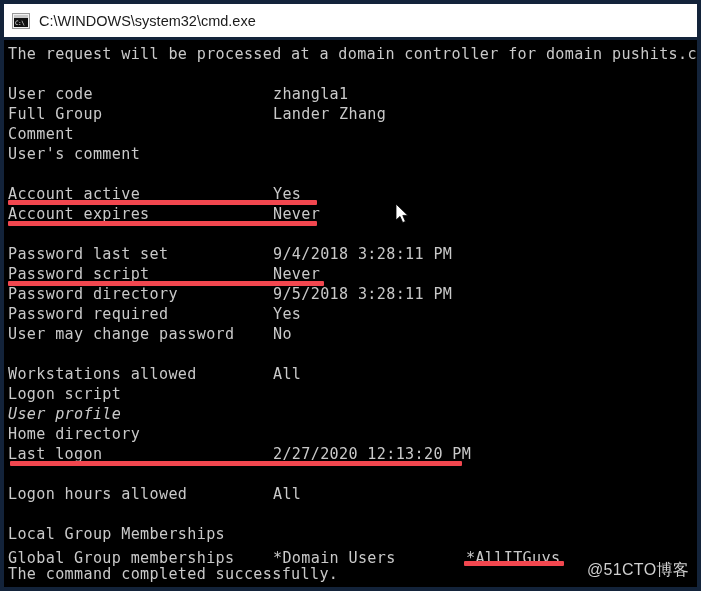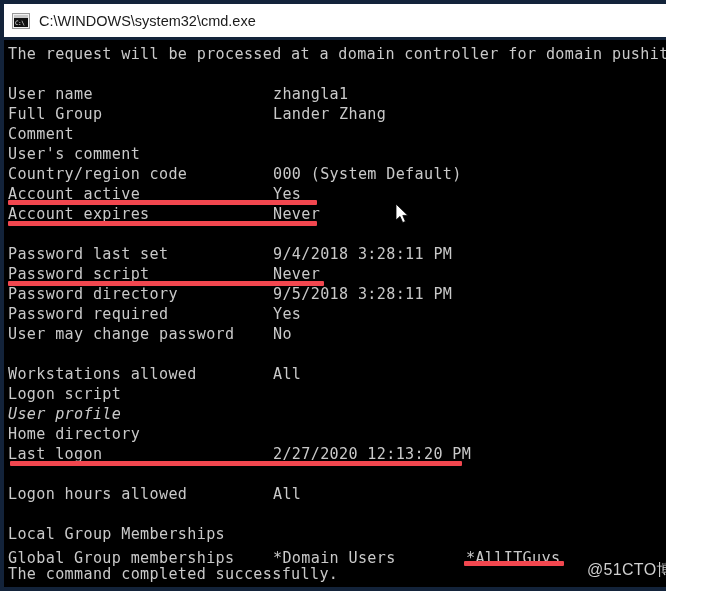--- a/index.html
+++ b/index.html
@@ -5,25 +5,24 @@
   html, body {
     margin: 0;
     padding: 0;
     background: #ffffff;
   }
   body {
     font-family: "DejaVu Sans Mono", monospace;
   }
   #app {
     position: relative;
-    width: 638px;
+    width: 701px;
     height: 591px;
     overflow: hidden;
     background: #000000;
-    padding-left: 28px;
   }
   
   .window-frame {
     position: absolute;
     left: 0; top: 0;
     width: 701px;
     height: 591px;
     background: #13233a;
     box-sizing: border-box;
   }
@@ -153,25 +152,24 @@
     <div class="titlebar-icon">
       <div class="icon-top"></div>
       <div class="icon-body">C:\</div>
     </div>
     <div class="titlebar-title">C:\WINDOWS\system32\cmd.exe</div>
   </div>
 
   <div class="console">
     <div class="console-inner" id="console-inner">
         <div class="line" style="top: 4px;"><span>The request will be processed at a domain controller for domain pushits.com.</span></div>
-        <div class="line" style="top: 44px;"><span class="lab">User name</span><span class="val">zhangla1</span></div>
+        <div class="line" style="top: 44px;"><span class="lab">User code</span><span class="val">zhangla1</span></div>
         <div class="line" style="top: 64px;"><span class="lab">Full Group</span><span class="val">Lander Zhang</span></div>
         <div class="line" style="top: 84px;"><span class="lab">Comment</span></div>
         <div class="line" style="top: 104px;"><span class="lab">User's comment</span></div>
-        <div class="line" style="top: 124px;"><span class="lab">Country/region code</span><span class="val">000 (System Default)</span></div>
         <div class="line" style="top: 144px;"><span class="lab">Account active</span><span class="val">Yes</span></div>
         <div class="line" style="top: 164px;"><span class="lab">Account expires</span><span class="val">Never</span></div>
         <div class="line" style="top: 204px;"><span class="lab">Password last set</span><span class="val">9/4/2018 3:28:11 PM</span></div>
         <div class="line" style="top: 224px;"><span class="lab">Password script</span><span class="val">Never</span></div>
         <div class="line" style="top: 244px;"><span class="lab">Password directory</span><span class="val">9/5/2018 3:28:11 PM</span></div>
         <div class="line" style="top: 264px;"><span class="lab">Password required</span><span class="val">Yes</span></div>
         <div class="line" style="top: 284px;"><span class="lab">User may change password</span><span class="val">No</span></div>
         <div class="line" style="top: 324px;"><span class="lab">Workstations allowed</span><span class="val">All</span></div>
         <div class="line" style="top: 344px;"><span class="lab">Logon script</span></div>
         <div class="line" style="top: 364px; font-style: italic;"><span class="lab">User profile</span></div>

